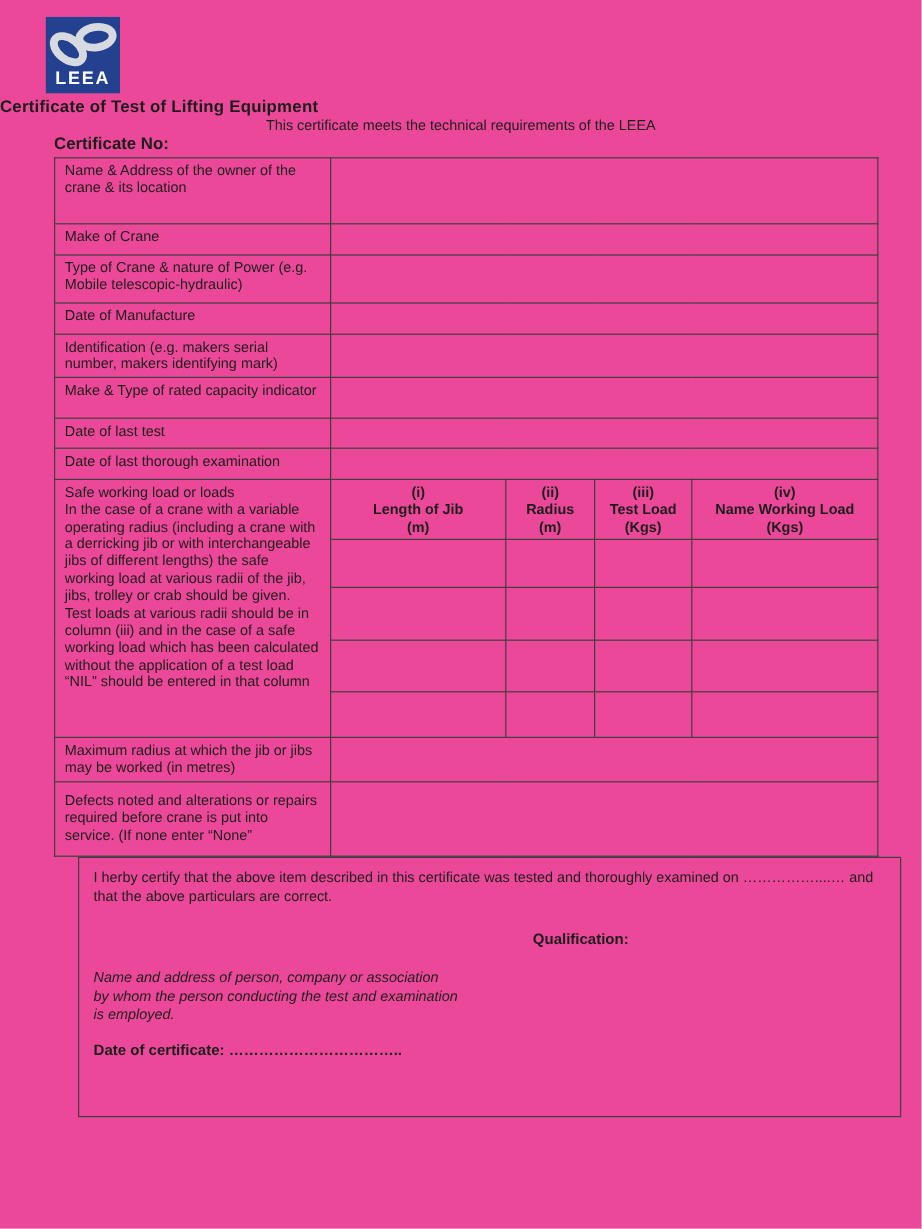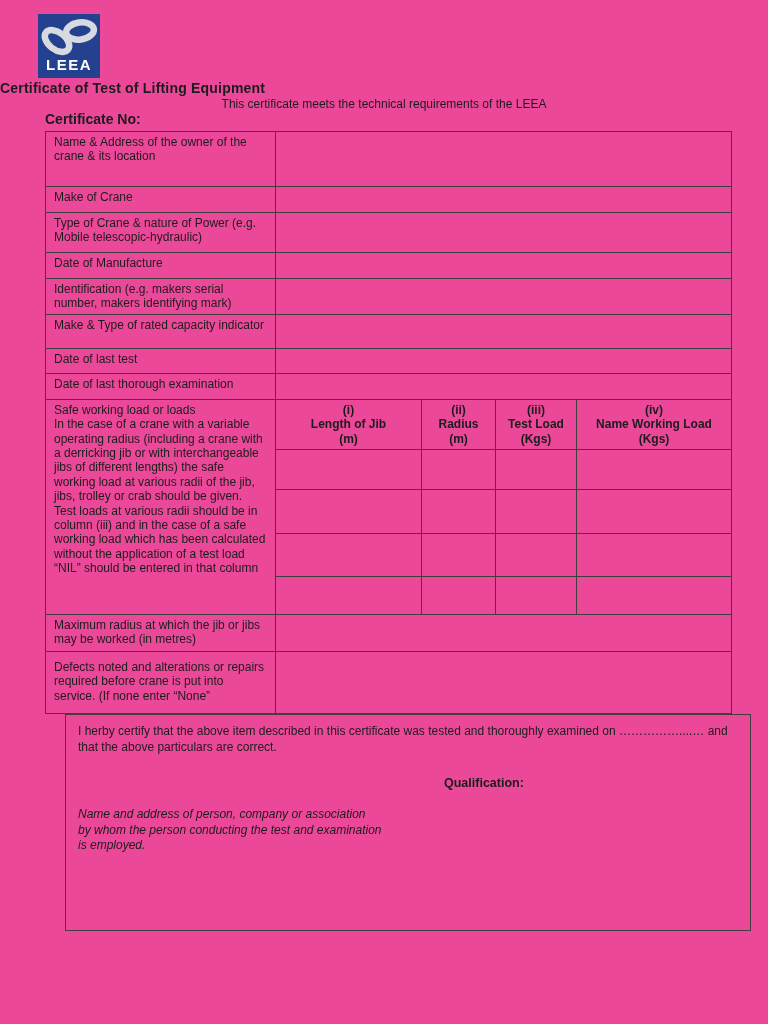--- a/index.html
+++ b/index.html
@@ -159,15 +159,16 @@
     </table>
 
   <div class="bottom-box">
     <div class="certify">I herby certify that the above item described in this certificate was tested and thoroughly examined on ……………....… and that the above particulars are correct.</div>
     <div class="sig-row">
       <span class="qual-label">Qualification:</span>
     </div>
     <div class="employer">Name and address of person, company or association
 by whom the person conducting the test and examination
 is employed.</div>
+    <div class="date-label">Date of certificate: ……………………………..</div>
   </div>
 
 </div>
 
 </body></html>

